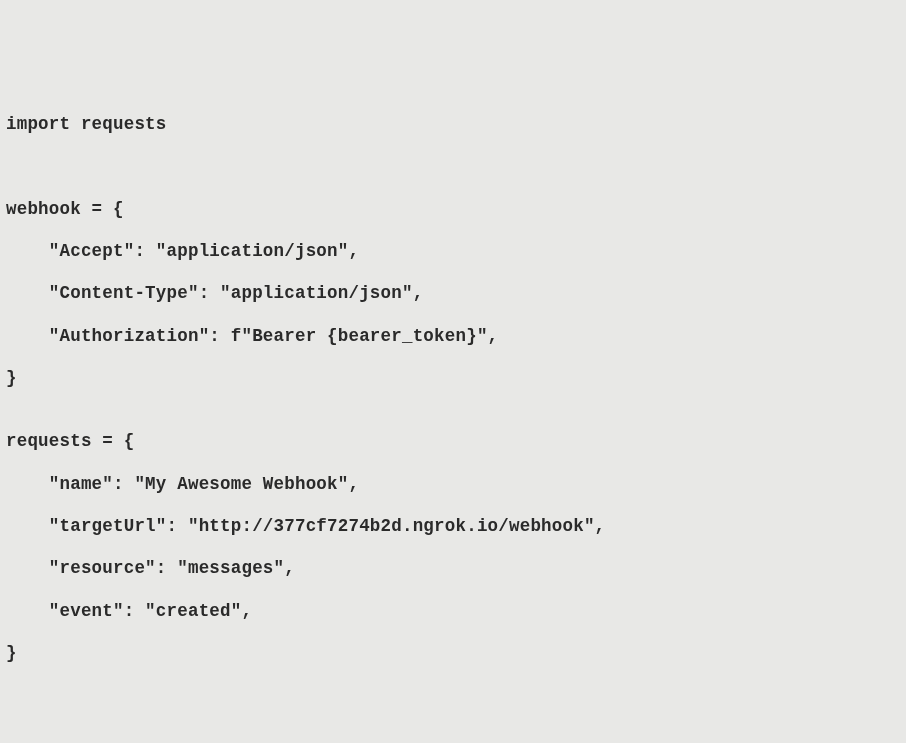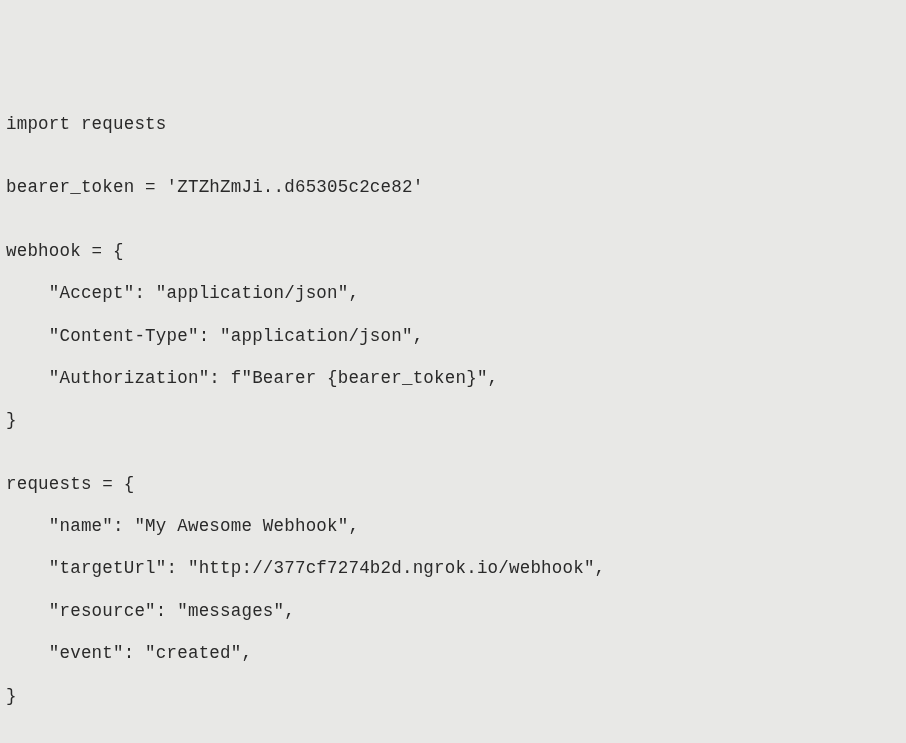--- a/index.html
+++ b/index.html
@@ -15,31 +15,31 @@
       padding: 8px 6px;
       width: 906px;
       height: 743px;
       overflow: hidden;
       line-height: 1.21;
       white-space: pre;
       letter-spacing: 0.2px;
     }
     .code-line {
       display: block;
+      font-weight: bold;
     }
   </style>
 </head>
 <body>
 
 
 
 <div>
 <span class="code-line">import requests</span>
 <span class="code-line"></span>
-<span class="code-line">bearer_token = 'ZTZhZmJi..d65305c2ce82'</span>
 <span class="code-line"></span>
 <span class="code-line">webhook = {</span>
 <span class="code-line">    "Accept": "application/json",</span>
 <span class="code-line">    "Content-Type": "application/json",</span>
 <span class="code-line">    "Authorization": f"Bearer {bearer_token}",</span>
 <span class="code-line">}</span>
 <span class="code-line"></span>
 <span class="code-line">requests = {</span>
 <span class="code-line">    "name": "My Awesome Webhook",</span>
 <span class="code-line">    "targetUrl": "http://377cf7274b2d.ngrok.io/webhook",</span>

